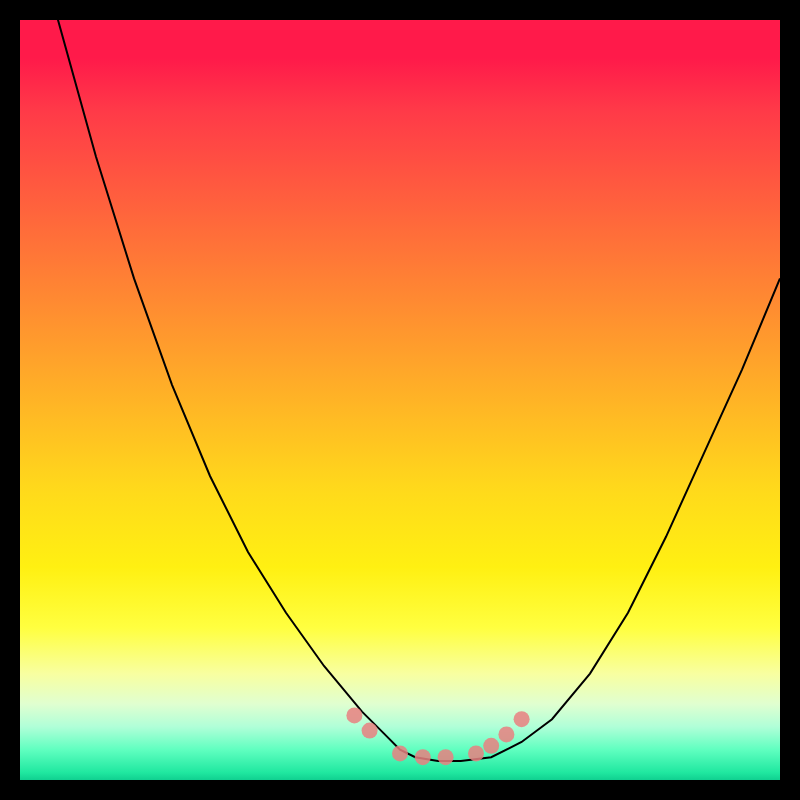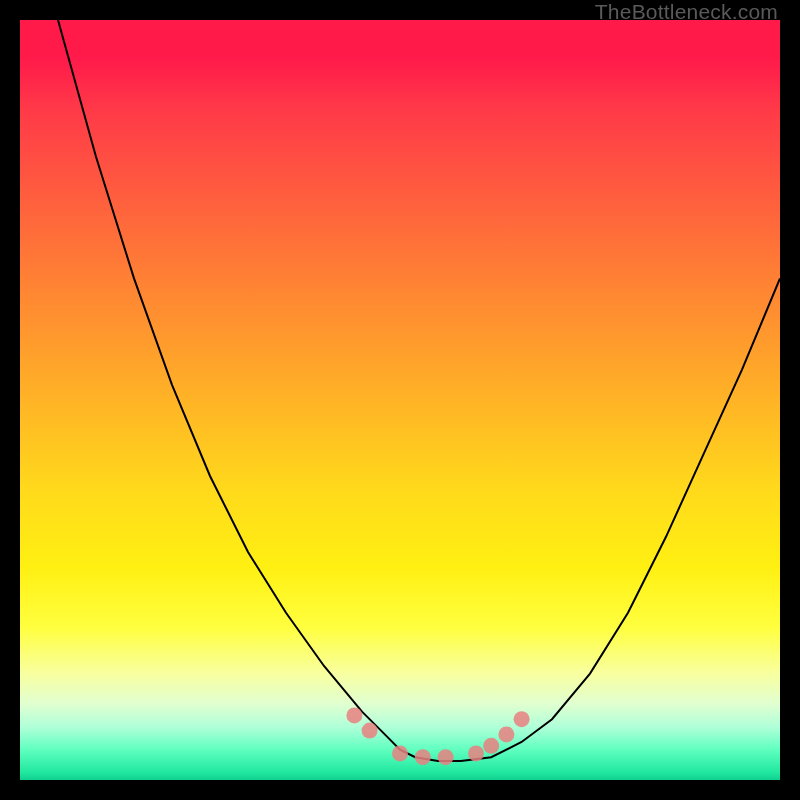--- a/index.html
+++ b/index.html
@@ -57,21 +57,20 @@
     font-weight: 500;
     color: #5a5a5a;
     letter-spacing: 0.2px;
     user-select: none;
   }
 </style>
 </head>
 <body>
 
 <div class="frame">
-  <div class="watermark">TheBottleneck.com</div>
   <div class="plot-area">
     <div class="gradient-bg"></div>
     <svg class="curve-layer" viewBox="0 0 760 760" preserveAspectRatio="none">
       <path id="curve-path" fill="none" stroke="#000000" stroke-width="2" d="M0.00 -152.00 L38.00 0.00 L76.00 136.80 L114.00 258.40 L152.00 364.80 L190.00 456.00 L228.00 532.00 L266.00 592.80 L304.00 646.00 L342.00 691.60 L364.80 714.40 L380.00 729.60 L395.20 737.20 L418.00 741.00 L440.80 741.00 L471.20 737.20 L501.60 722.00 L532.00 699.20 L570.00 653.60 L608.00 592.80 L646.00 516.80 L684.00 433.20 L722.00 349.60 L760.00 258.40"></path>
       <g id="markers-group">
           <circle cx="334.40" cy="695.40" r="8" fill="#e98080" fill-opacity="0.85"></circle>
           <circle cx="349.60" cy="710.60" r="8" fill="#e98080" fill-opacity="0.85"></circle>
           <circle cx="380.00" cy="733.40" r="8" fill="#e98080" fill-opacity="0.85"></circle>
           <circle cx="402.80" cy="737.20" r="8" fill="#e98080" fill-opacity="0.85"></circle>
           <circle cx="425.60" cy="737.20" r="8" fill="#e98080" fill-opacity="0.85"></circle>

